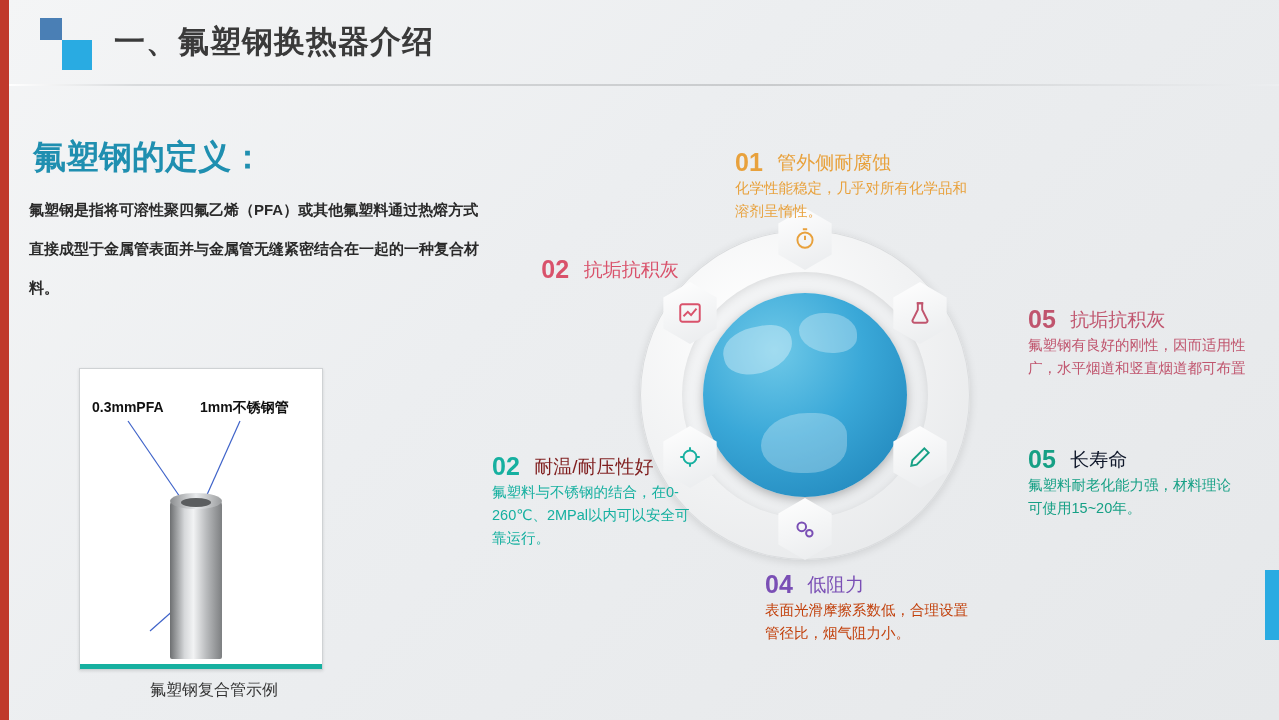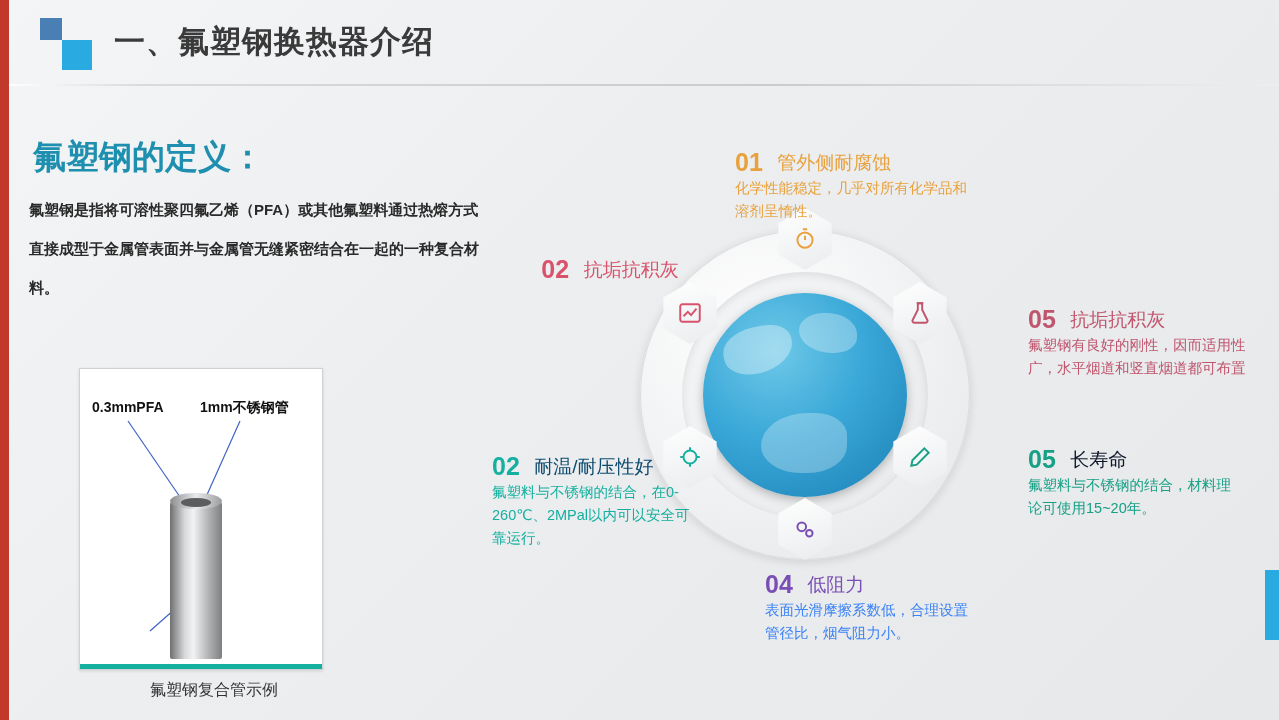--- a/index.html
+++ b/index.html
@@ -178,33 +178,33 @@
   <div class="bd" style="color:#e8a13c">化学性能稳定，几乎对所有化学品和溶剂呈惰性。</div>
 </div>
 
 <div class="item" id="i2">
   <span class="num" style="color:#d9526b">02</span>
   <span class="hd" style="color:#d9526b">抗垢抗积灰</span>
 </div>
 
 <div class="item" id="i3">
   <span class="num" style="color:#16b0a0">02</span>
-  <span class="hd" style="color:#0c4a6e">耐温/耐压性好</span>
+  <span class="hd" style="color:#7f1d1d">耐温/耐压性好</span>
   <div class="bd" style="color:#16b0a0">氟塑料与不锈钢的结合，在0-260℃、2MPal以内可以安全可靠运行。</div>
 </div>
 
 <div class="item" id="i4">
   <span class="num" style="color:#7a4fb5">04</span>
   <span class="hd" style="color:#7a4fb5">低阻力</span>
-  <div class="bd" style="color:#3b82f6">表面光滑摩擦系数低，合理设置管径比，烟气阻力小。</div>
+  <div class="bd" style="color:#c2410c">表面光滑摩擦系数低，合理设置管径比，烟气阻力小。</div>
 </div>
 
 <div class="item" id="i5">
   <span class="num" style="color:#16a085">05</span>
   <span class="hd" style="color:#0f172a">长寿命</span>
-  <div class="bd" style="color:#16a085">氟塑料与不锈钢的结合，材料理论可使用15~20年。</div>
+  <div class="bd" style="color:#16a085">氟塑料耐老化能力强，材料理论可使用15~20年。</div>
 </div>
 
 <div class="item" id="i6">
   <span class="num" style="color:#c0556e">05</span>
   <span class="hd" style="color:#c0556e">抗垢抗积灰</span>
   <div class="bd" style="color:#c0556e">氟塑钢有良好的刚性，因而适用性广，水平烟道和竖直烟道都可布置</div>
 </div>
 
 </body></html>

